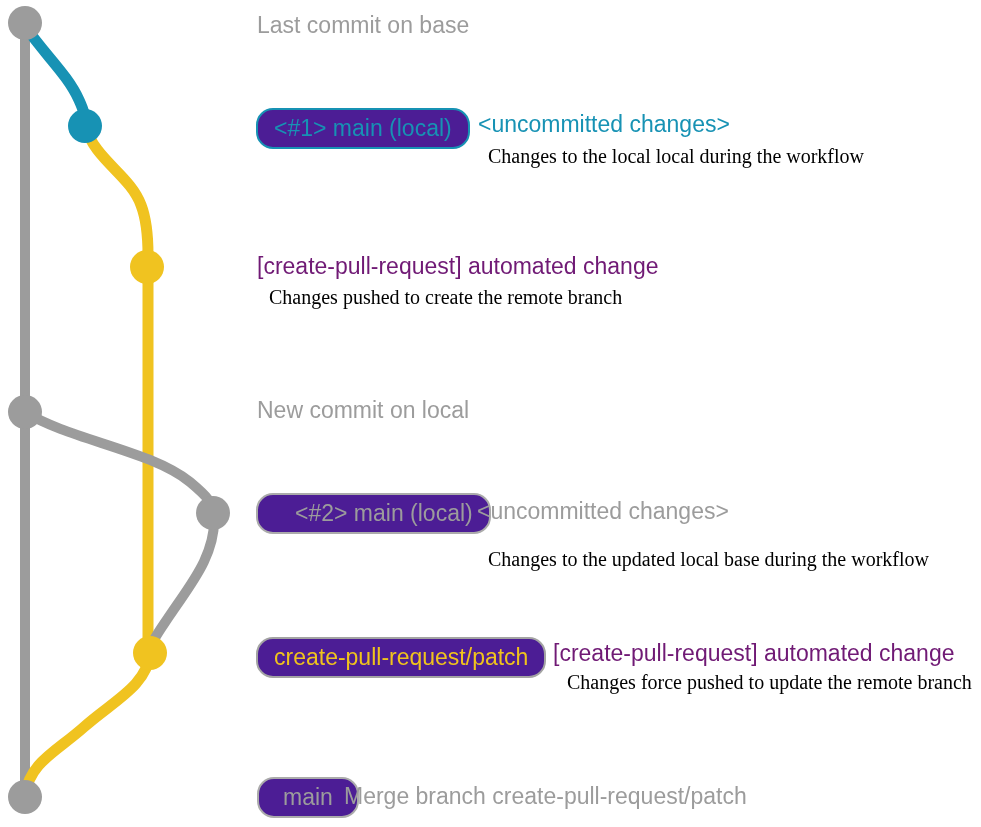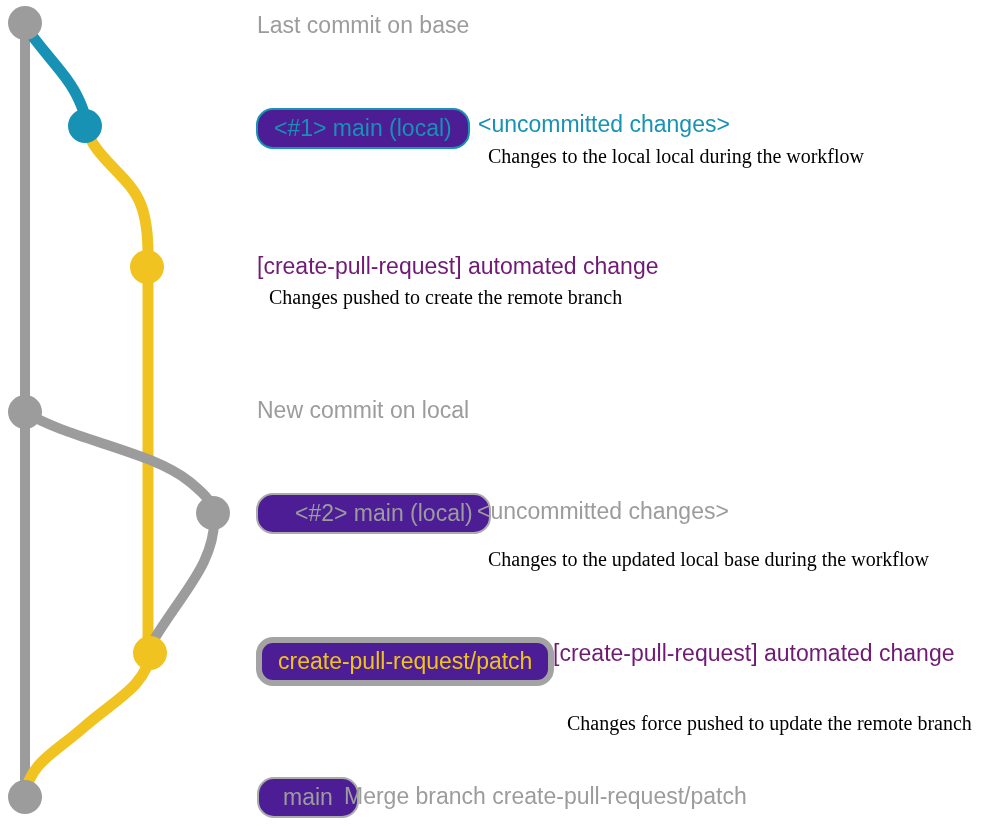--- a/index.html
+++ b/index.html
@@ -20,21 +20,21 @@
   .pill{
     display:inline-block;
     border-radius:17px;
     padding:5px 16px;
     font-size:23px;
     line-height:27px;
     background:#4c1d95;
   }
   .pill-teal{border:2px solid #1792B4;color:#1792B4;}
   .pill-gray{border:2px solid #ABABAB;color:#9C9C9C;padding-left:37px;}
-  .pill-yellow{border:6px solid #a3a3a3;color:#F0C31C;}
+  .pill-yellow{border:2px solid #a3a3a3;color:#F0C31C;}
   .pill-main{padding:5px 24px;}
 </style>
 </head>
 <body>
 
 <div id="canvas">
 
   <svg id="graph-svg" width="981" height="827" viewBox="0 0 981 827">
 
     <path d="M25,23 L25,797" fill="none" stroke-width="10" stroke-linecap="round" stroke="#9C9C9C"></path>
@@ -66,18 +66,18 @@
   <div class="abs serif" style="left:269px;top:286px;">Changes pushed to create the remote branch</div>
 
   <div class="abs t-gray" style="left:257px;top:397px;">New commit on local</div>
 
   <div class="abs pill pill-gray" style="left:256px;top:493px;">&lt;#2&gt; main (local)</div>
   <div class="abs t-gray" style="left:477px;top:498px;">&lt;uncommitted changes&gt;</div>
   <div class="abs serif" style="left:488px;top:530px;margin-top:18px;">Changes to the updated local base during the workflow</div>
 
   <div class="abs pill pill-yellow" style="left:256px;top:637px;">create-pull-request/patch</div>
   <div class="abs t-yellow" style="left:553px;top:640px;">[create-pull-request] automated change</div>
-  <div class="abs serif" style="left:567px;top:671px;margin-top:41px;">Changes force pushed to update the remote branch</div>
+  <div class="abs serif" style="left:567px;top:671px;">Changes force pushed to update the remote branch</div>
 
   <div class="abs pill pill-gray pill-main" style="left:257px;top:777px;">main</div>
   <div class="abs t-gray" style="left:344px;top:783px;">Merge branch create-pull-request/patch</div>
 
 </div>
 
 </body></html>

